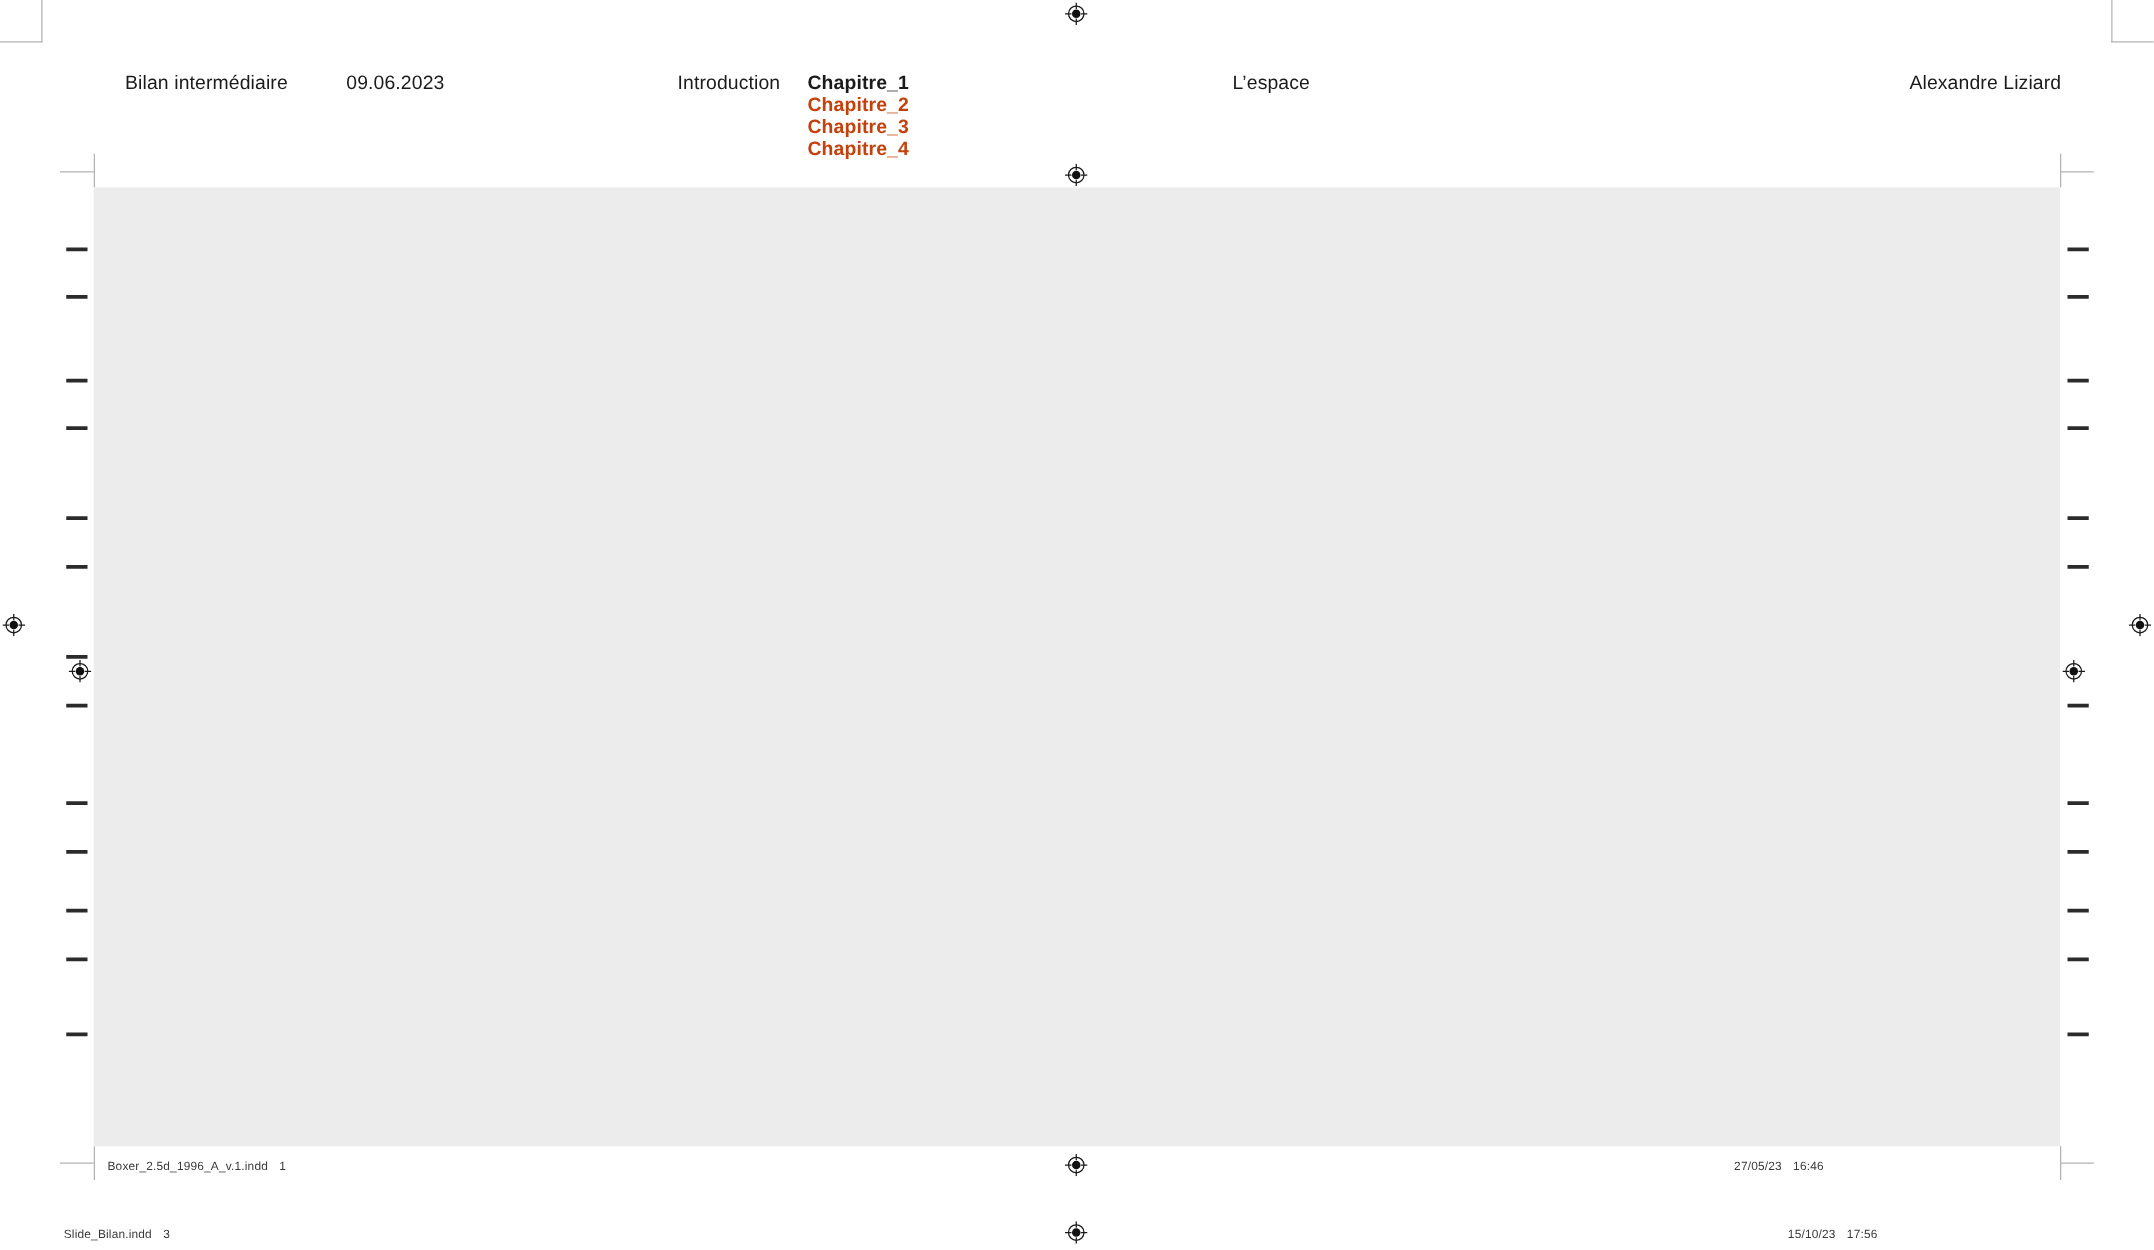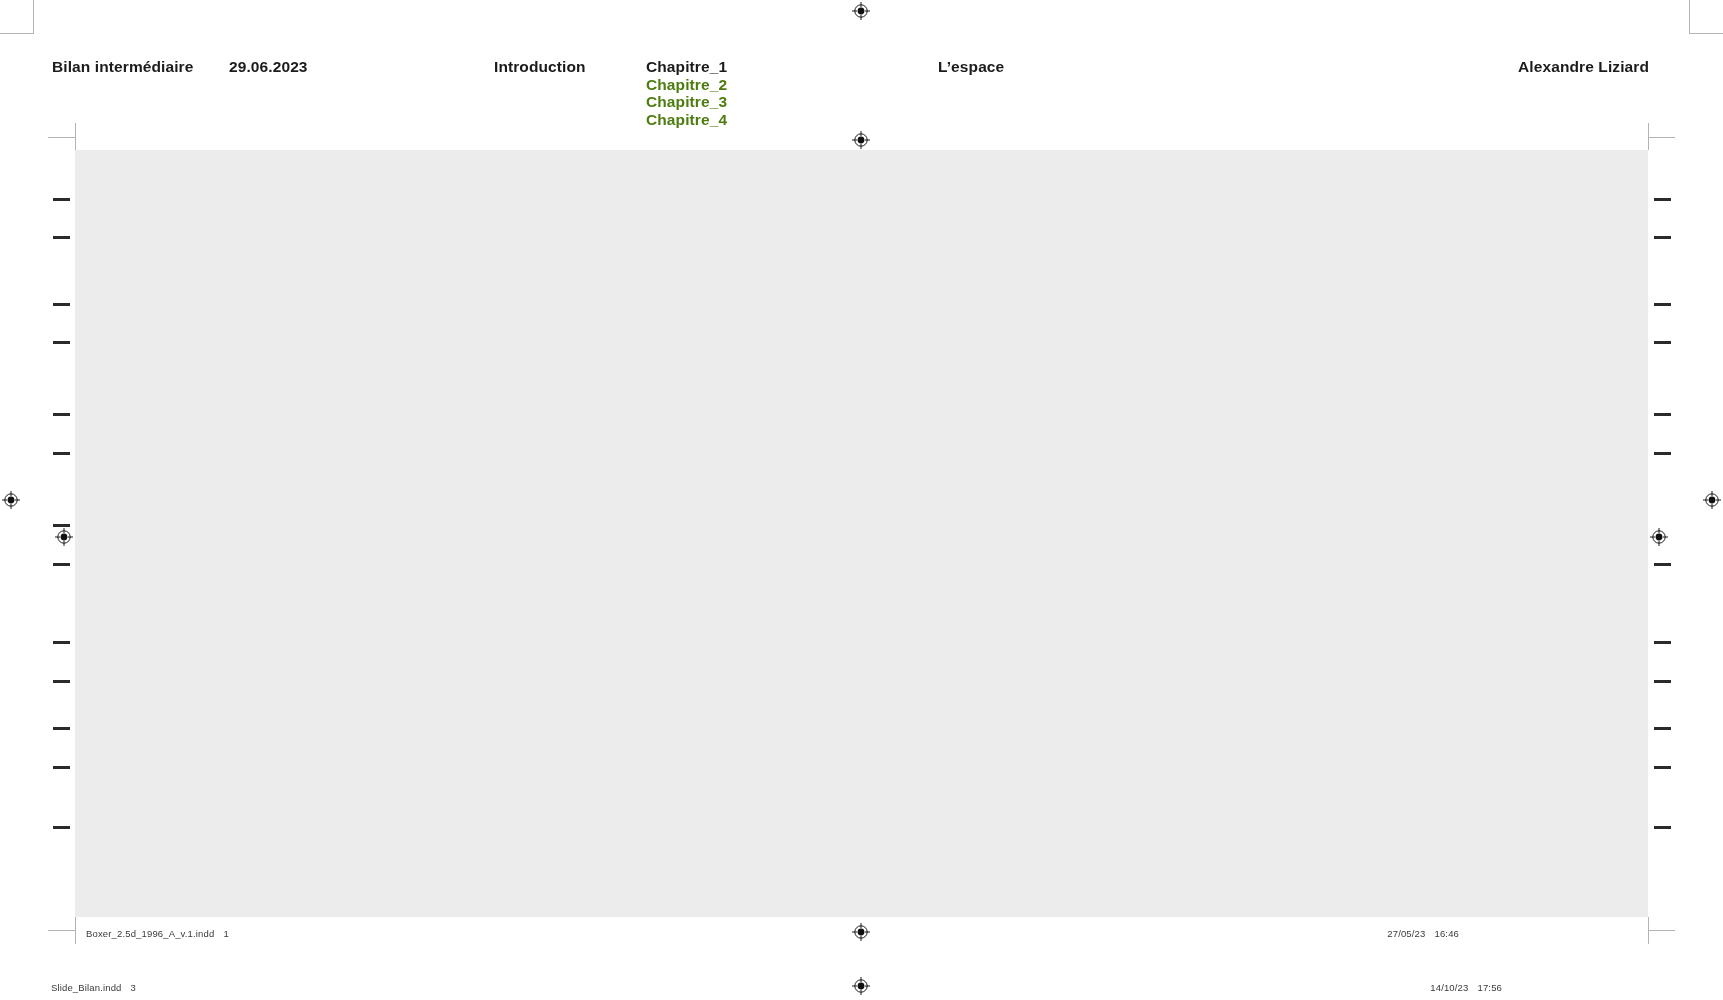--- a/index.html
+++ b/index.html
@@ -37,43 +37,44 @@
   .header {
     position: absolute;
     left: 0;
     top: 0;
     width: 1723px;
     height: 132px;
   }
   .hdr-item {
     position: absolute;
     font-size: 15.5px;
-    font-weight: 700;
+    font-weight: 400;
     color: #1b1b1b;
     letter-spacing: 0.1px;
     white-space: nowrap;
+    margin-left: 48px;
   }
   .hdr-title   { left: 52px;  top: 58px; }
   .hdr-date    { left: 229px; top: 58px; }
   .hdr-section { left: 494px; top: 58px; }
   .hdr-topic   { left: 938px; top: 58px; text-align: center; }
   .hdr-author  { right: 74px; top: 58px; }
 
   .chapters {
     position: absolute;
     left: 646px;
     top: 58px;
     line-height: 17.5px;
   }
   .chapter {
     font-size: 15.5px;
     font-weight: 700;
     letter-spacing: 0.1px;
     white-space: nowrap;
-    color: #4d7c0f;
+    color: #c2410c;
   }
   .chapter.active { color: #1b1b1b; }
 
   
   .content-plate {
     position: absolute;
     left: 75px;
     top: 150px;
     width: 1573px;
     height: 767px;
@@ -203,21 +204,21 @@
     <circle cx="9" cy="9" r="3.4" fill="#111111"></circle>
     <line x1="9" y1="0" x2="9" y2="5.2" stroke="#1a1a1a" stroke-width="1"></line>
     <line x1="9" y1="12.8" x2="9" y2="18" stroke="#1a1a1a" stroke-width="1"></line>
     <line x1="0" y1="9" x2="5.2" y2="9" stroke="#1a1a1a" stroke-width="1"></line>
     <line x1="12.8" y1="9" x2="18" y2="9" stroke="#1a1a1a" stroke-width="1"></line>
   </svg>
 </div>
 
 <div class="header">
   <div class="hdr-item hdr-title">Bilan intermédiaire</div>
-  <div class="hdr-item hdr-date">29.06.2023</div>
+  <div class="hdr-item hdr-date">09.06.2023</div>
   <div class="hdr-item hdr-section">Introduction</div>
   <div class="hdr-item hdr-topic">L’espace</div>
   <div class="hdr-item hdr-author">Alexandre Liziard</div>
 
   <div class="chapters">
     <div class="chapter active">Chapitre_1</div>
     <div class="chapter">Chapitre_2</div>
     <div class="chapter">Chapitre_3</div>
     <div class="chapter">Chapitre_4</div>
   </div>
@@ -273,14 +274,14 @@
   <span>Boxer_2.5d_1996_A_v.1.indd</span><span class="footer-gap"></span><span>1</span>
 </div>
 <div class="inner-footer inner-footer-right">
   <span>27/05/23</span><span class="footer-gap"></span><span>16:46</span>
 </div>
 
 <div class="outer-footer outer-footer-left">
   <span>Slide_Bilan.indd</span><span class="footer-gap"></span><span>3</span>
 </div>
 <div class="outer-footer outer-footer-right">
-  <span>14/10/23</span><span class="footer-gap"></span><span>17:56</span>
+  <span>15/10/23</span><span class="footer-gap"></span><span>17:56</span>
 </div>
 
 </body></html>

